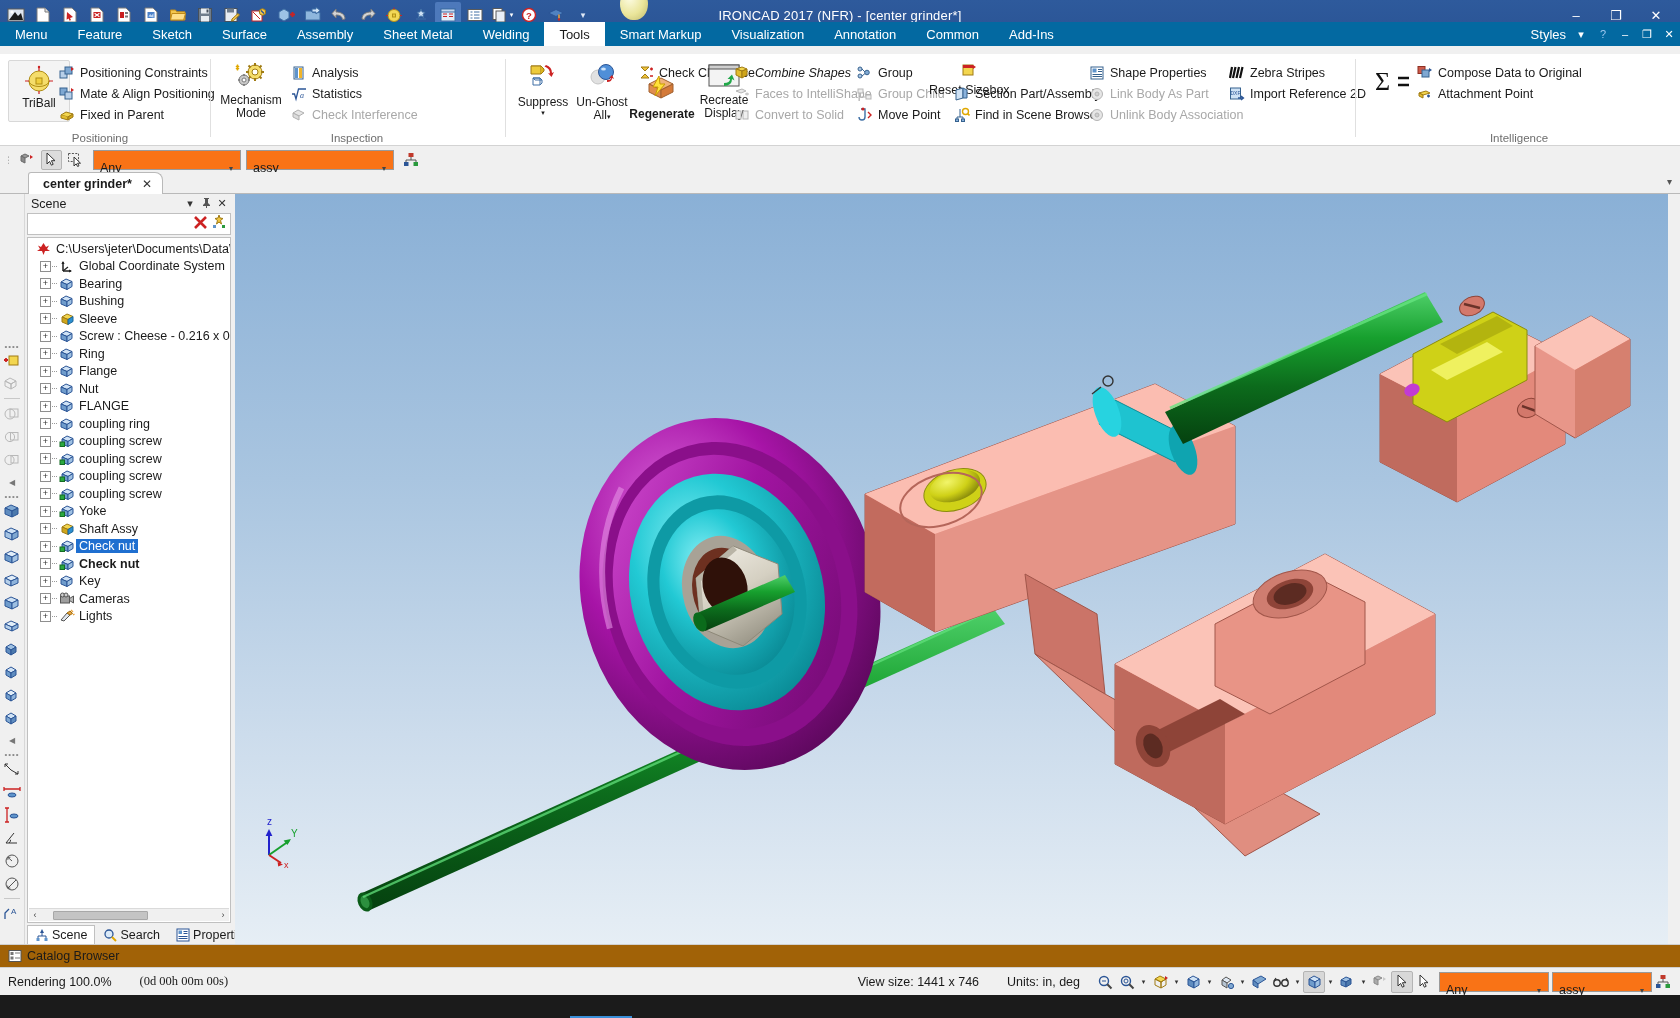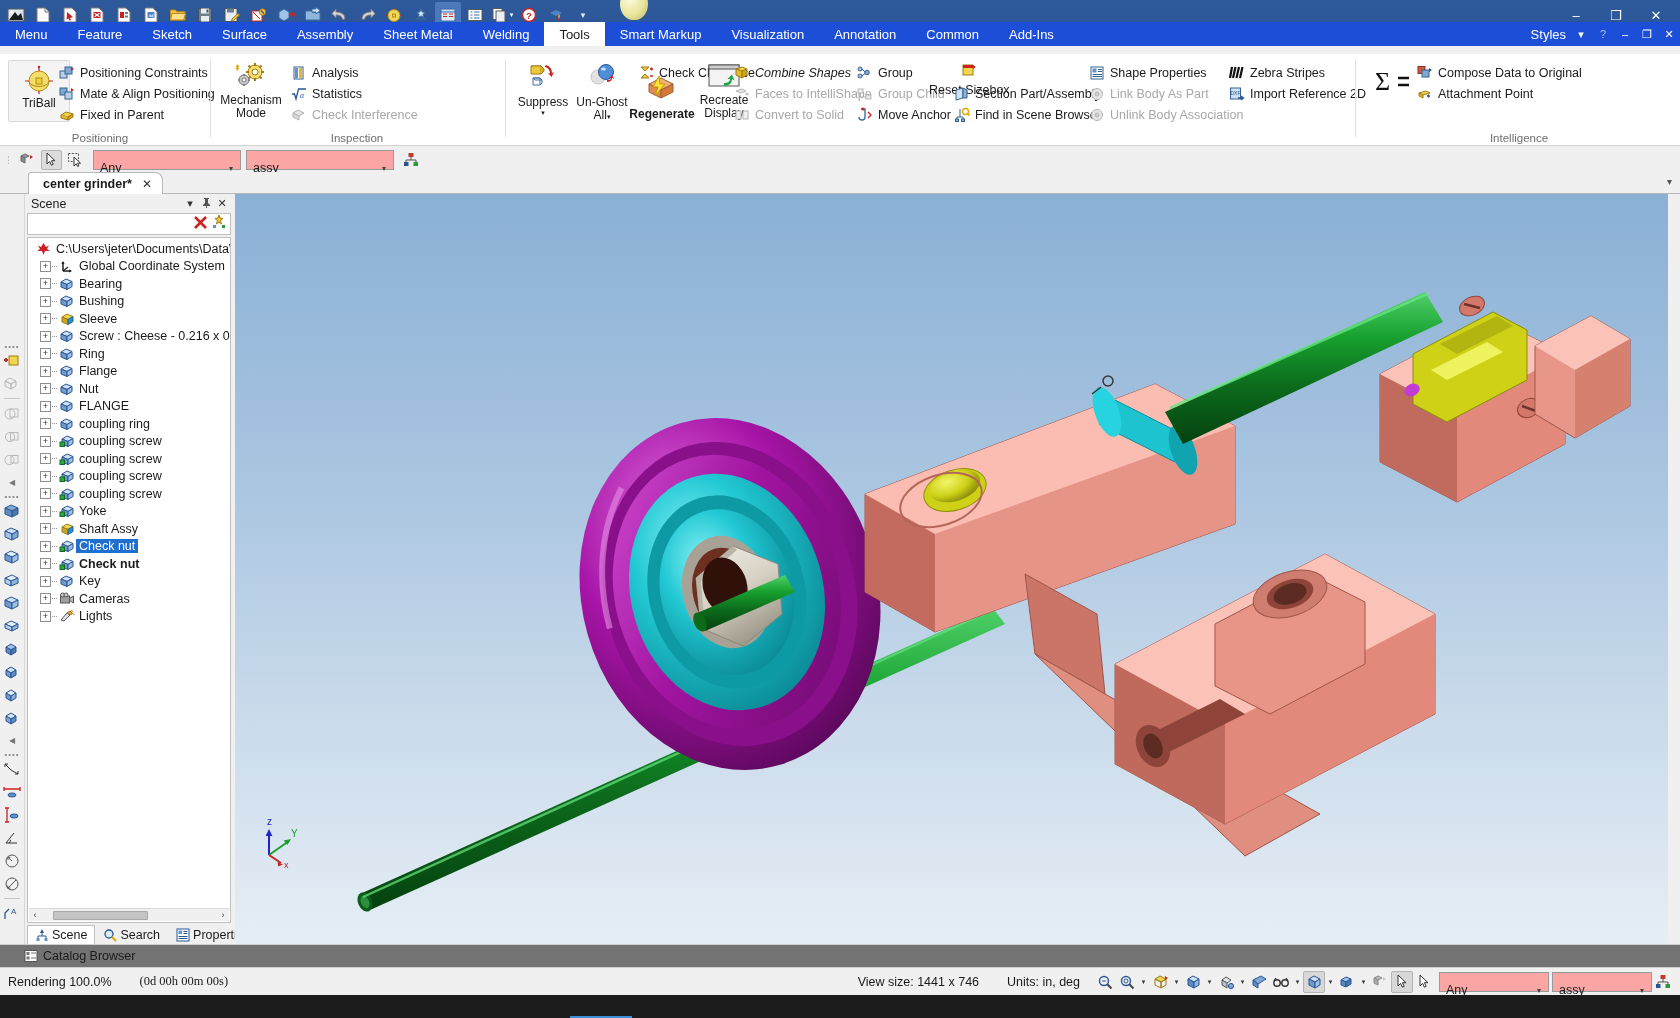--- a/index.html
+++ b/index.html
@@ -32,21 +32,21 @@
     position:absolute; left:620px; top:-12px; width:28px; height:32px;
     background:radial-gradient(ellipse at 35% 30%, #fdfce4 0%, #eae59a 55%, #bdb76b 100%);
     border-radius:50%/55%;
   }
   #wincontrols { position:absolute; right:4px; top:0; height:30px; display:flex; align-items:center; }
   .wc { width:40px; height:28px; color:#fff; font-size:13px; display:flex; align-items:center; justify-content:center; }
 
   
   #ribbontabs {
     position:absolute; left:0; top:22px; width:1680px; height:24px;
-    background:#1d4ed8; display:flex; align-items:flex-end;
+    background:#0369a1; display:flex; align-items:flex-end;
   }
   .rtab {
     height:24px; padding:0 15px; color:#ffffff; font-size:13px;
     display:flex; align-items:center; white-space:nowrap;
   }
   .rtab.active { background:#ffffff; color:#1a1a1a; }
   #ribbon-right { position:absolute; right:4px; top:0; height:24px; display:flex; align-items:center; gap:8px; }
   #styles-lbl { color:#fff; font-size:13px; }
   .rr-ic { color:#fff; font-size:11px; width:14px; text-align:center; }
 
@@ -75,21 +75,21 @@
   .smbtn .ibox { width:17px; height:17px; display:flex; align-items:center; justify-content:center; }
 
   
   #seltoolbar {
     position:absolute; left:0; top:147px; width:1680px; height:25px;
     background:#f0f0f0; display:flex; align-items:center; padding-left:4px; gap:3px;
   }
   .stb-btn { width:21px; height:20px; display:flex; align-items:center; justify-content:center; border-radius:2px; }
   .stb-btn.sel { background:#dcdcdc; border:1px solid #b4b4b4; }
   .combo {
-    height:20px; background:#fca5a5; border:1px solid #9a9a9a;
+    height:20px; background:#f97316; border:1px solid #9a9a9a;
     display:flex; align-items:center; padding:17px 2px 0 6px; font-size:12.5px;
   }
   .combo .cval { flex:1; }
   .combo .carr { width:14px; text-align:center; color:#444; font-size:8px; }
 
   
   #doctabs {
     position:absolute; left:0; top:172px; width:1680px; height:22px; background:#f0f0f0;
   }
   #doctab {
@@ -160,22 +160,22 @@
     position:absolute; left:235px; top:194px; width:1445px; height:750px;
     background:linear-gradient(#8ab0d6 0%, #a9c5e0 38%, #ccdcec 72%, #e6eef5 100%);
     overflow:hidden;
   }
   #vscroll-top { position:absolute; right:0; top:0; width:12px; height:750px; background:#f0f0f0; }
   #triad { position:absolute; left:20px; bottom:75px; width:60px; height:60px; }
 
   
   #catalogbar {
     position:absolute; left:0; top:944px; width:1680px; height:23px;
-    background:#737373; border-top:1px solid #d0d0d0;
-    display:flex; align-items:center; gap:5px; padding-left:24px; font-size:12.5px;
+    background:#a16207; border-top:1px solid #d0d0d0;
+    display:flex; align-items:center; gap:5px; padding-left:8px; font-size:12.5px;
   }
   
   #statusbar {
     position:absolute; left:0; top:967px; width:1680px; height:28px;
     background:#f0f0f0; border-top:1px solid #d0d0d0;
     display:flex; align-items:center; font-size:12.5px;
   }
   .sb-ic { width:22px; height:22px; display:flex; align-items:center; justify-content:center; border-radius:2px; }
   .sb-ic.sel { background:#d8d8d8; border:1px solid #b4b4b4; }
   .sb-arrow { width:11px; text-align:center; font-size:7px; color:#333; }
@@ -324,20 +324,21 @@
           <path d="M1.5 7 L9 3.5 L16.5 7 L9 10.5Z" fill="#4f82c0" stroke="#2b5596"></path>
           <path d="M12 8.5 v4" stroke="#e8a33d" stroke-width="1.6"></path>
           <circle cx="12" cy="13.5" r="1.2" fill="#cc2222"></circle>
         </svg>
     </div>
     <div class="qat-btn">
         <span style="color:#dfe8f5;font-size:9px;">▾</span>
       </div>
   </div>
   <div id="logo-blob"></div>
+  <div id="title-text">IRONCAD 2017 (NFR) - [center grinder*]</div>
   <div id="wincontrols">
     <div class="wc">–</div>
     <div class="wc">❐</div>
     <div class="wc">✕</div>
   </div>
 </div>
 
 <div id="ribbontabs">
   <div class="rtab">Menu</div>
   <div class="rtab">Feature</div>
@@ -556,21 +557,21 @@
       <span>Group Child</span>
     </div>
     <div class="smbtn" style="left:348px;top:50px;">
       <span class="ibox">
           <svg width="16" height="16" viewBox="0 0 16 16">
             <path d="M4 2 L8 2 L8 10 Q8 13 5 13 Q2 13 2 10" fill="none" stroke="#3f6fa5" stroke-width="1.4"></path>
             <circle cx="6" cy="2" r="1.6" fill="#cc2222"></circle>
             <path d="M11 5 L14 8 L11 11" fill="none" stroke="#cc2222" stroke-width="1.4"></path>
           </svg>
         </span>
-      <span>Move Anchor</span>
+      <span>Move Point</span>
     </div>
 
     <div class="smbtn" style="left:421px;top:8px;flex-direction:column;">
       <span class="ibox">
           <svg width="16" height="16" viewBox="0 0 16 16">
             <rect x="2" y="3" width="10" height="10" fill="#f3d64f" stroke="#a07b14"></rect>
             <rect x="2" y="3" width="10" height="3" fill="#cc2222"></rect>
             <path d="M12 3 L15 5 L12 7" fill="#cc2222"></path>
           </svg>
         </span>

